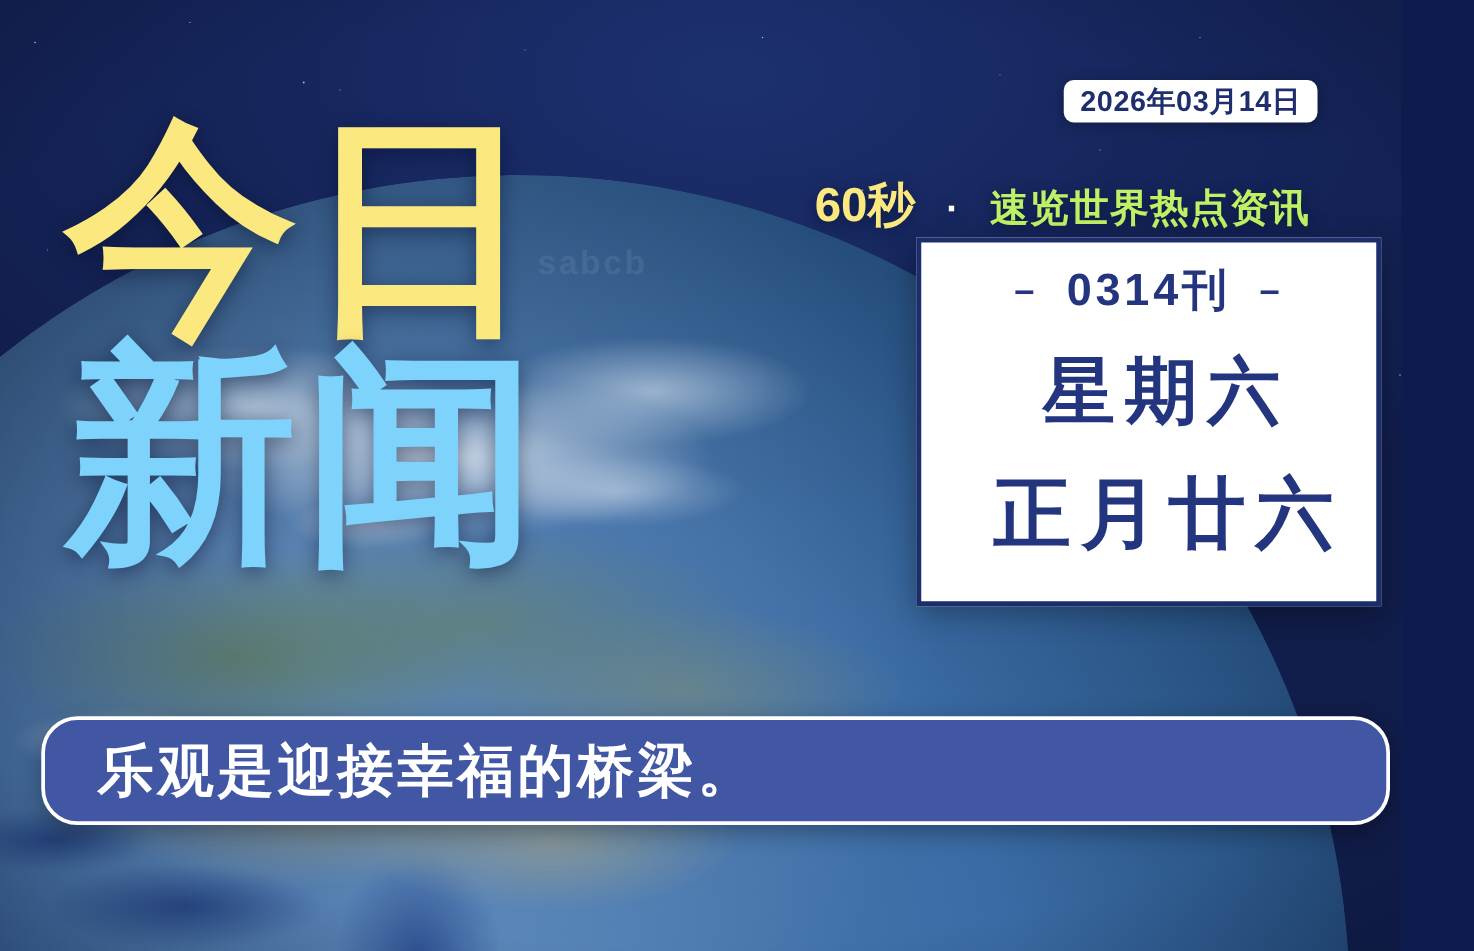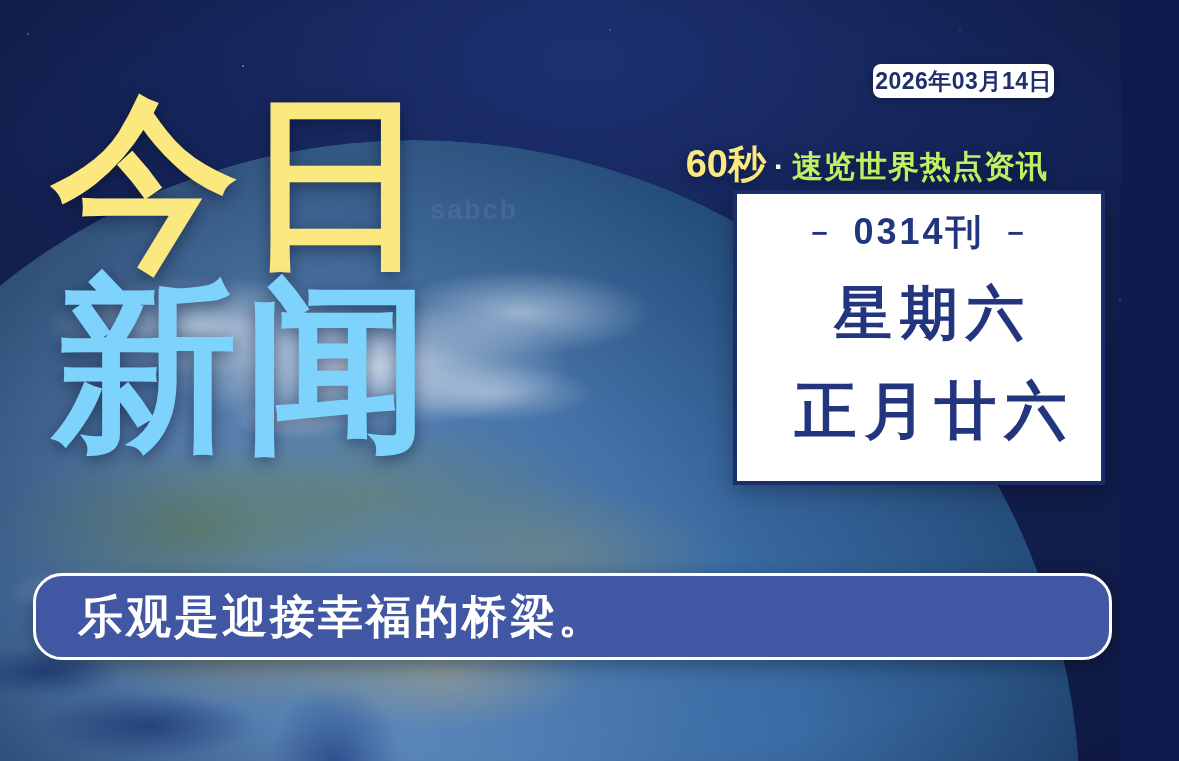--- a/index.html
+++ b/index.html
@@ -189,37 +189,37 @@
     color:#7dd3fc;
     margin-top:6px;
     text-shadow:0 4px 16px rgba(4,12,40,.45);
   }
 
   
   .date-pill {
     position:absolute;
     right:67px; top:64px;
     height:34px;
-    padding:0 2px;
+    padding:0 13px;
     display:flex; align-items:center;
     background:#ffffff;
     border-radius:8px;
     color:#1f2f6e;
     font-size:23px;
     font-weight:700;
     letter-spacing:.5px;
     box-shadow:0 2px 10px rgba(0,0,0,.28);
     white-space:nowrap;
   }
 
   
   .tagline {
     position:absolute;
     right:73px; top:139px;
-    display:flex; align-items:baseline; gap:6px;
+    display:flex; align-items:baseline; gap:23px;
     white-space:nowrap;
     text-shadow:0 2px 10px rgba(4,12,40,.5);
   }
   .tagline .secs {
     font-size:38px; font-weight:900; color:#fbe97f; letter-spacing:0;
   }
   .tagline .dot {
     font-size:30px; font-weight:900; color:#ffffff; padding:0 2px;
   }
   .tagline .sub {

